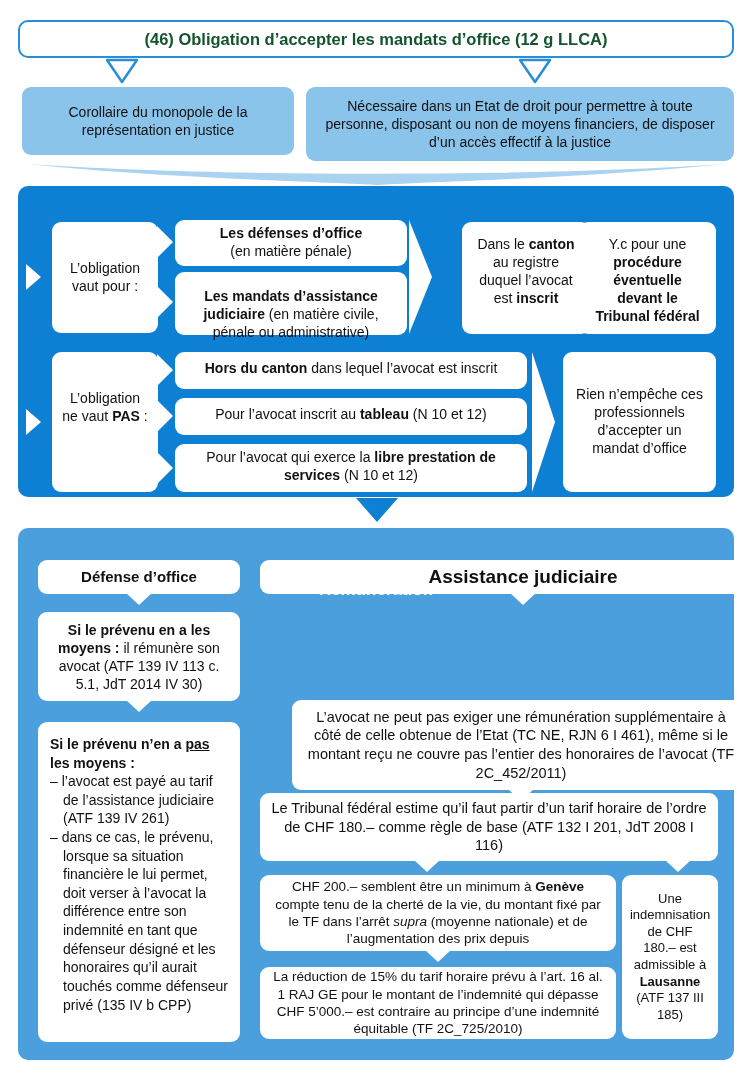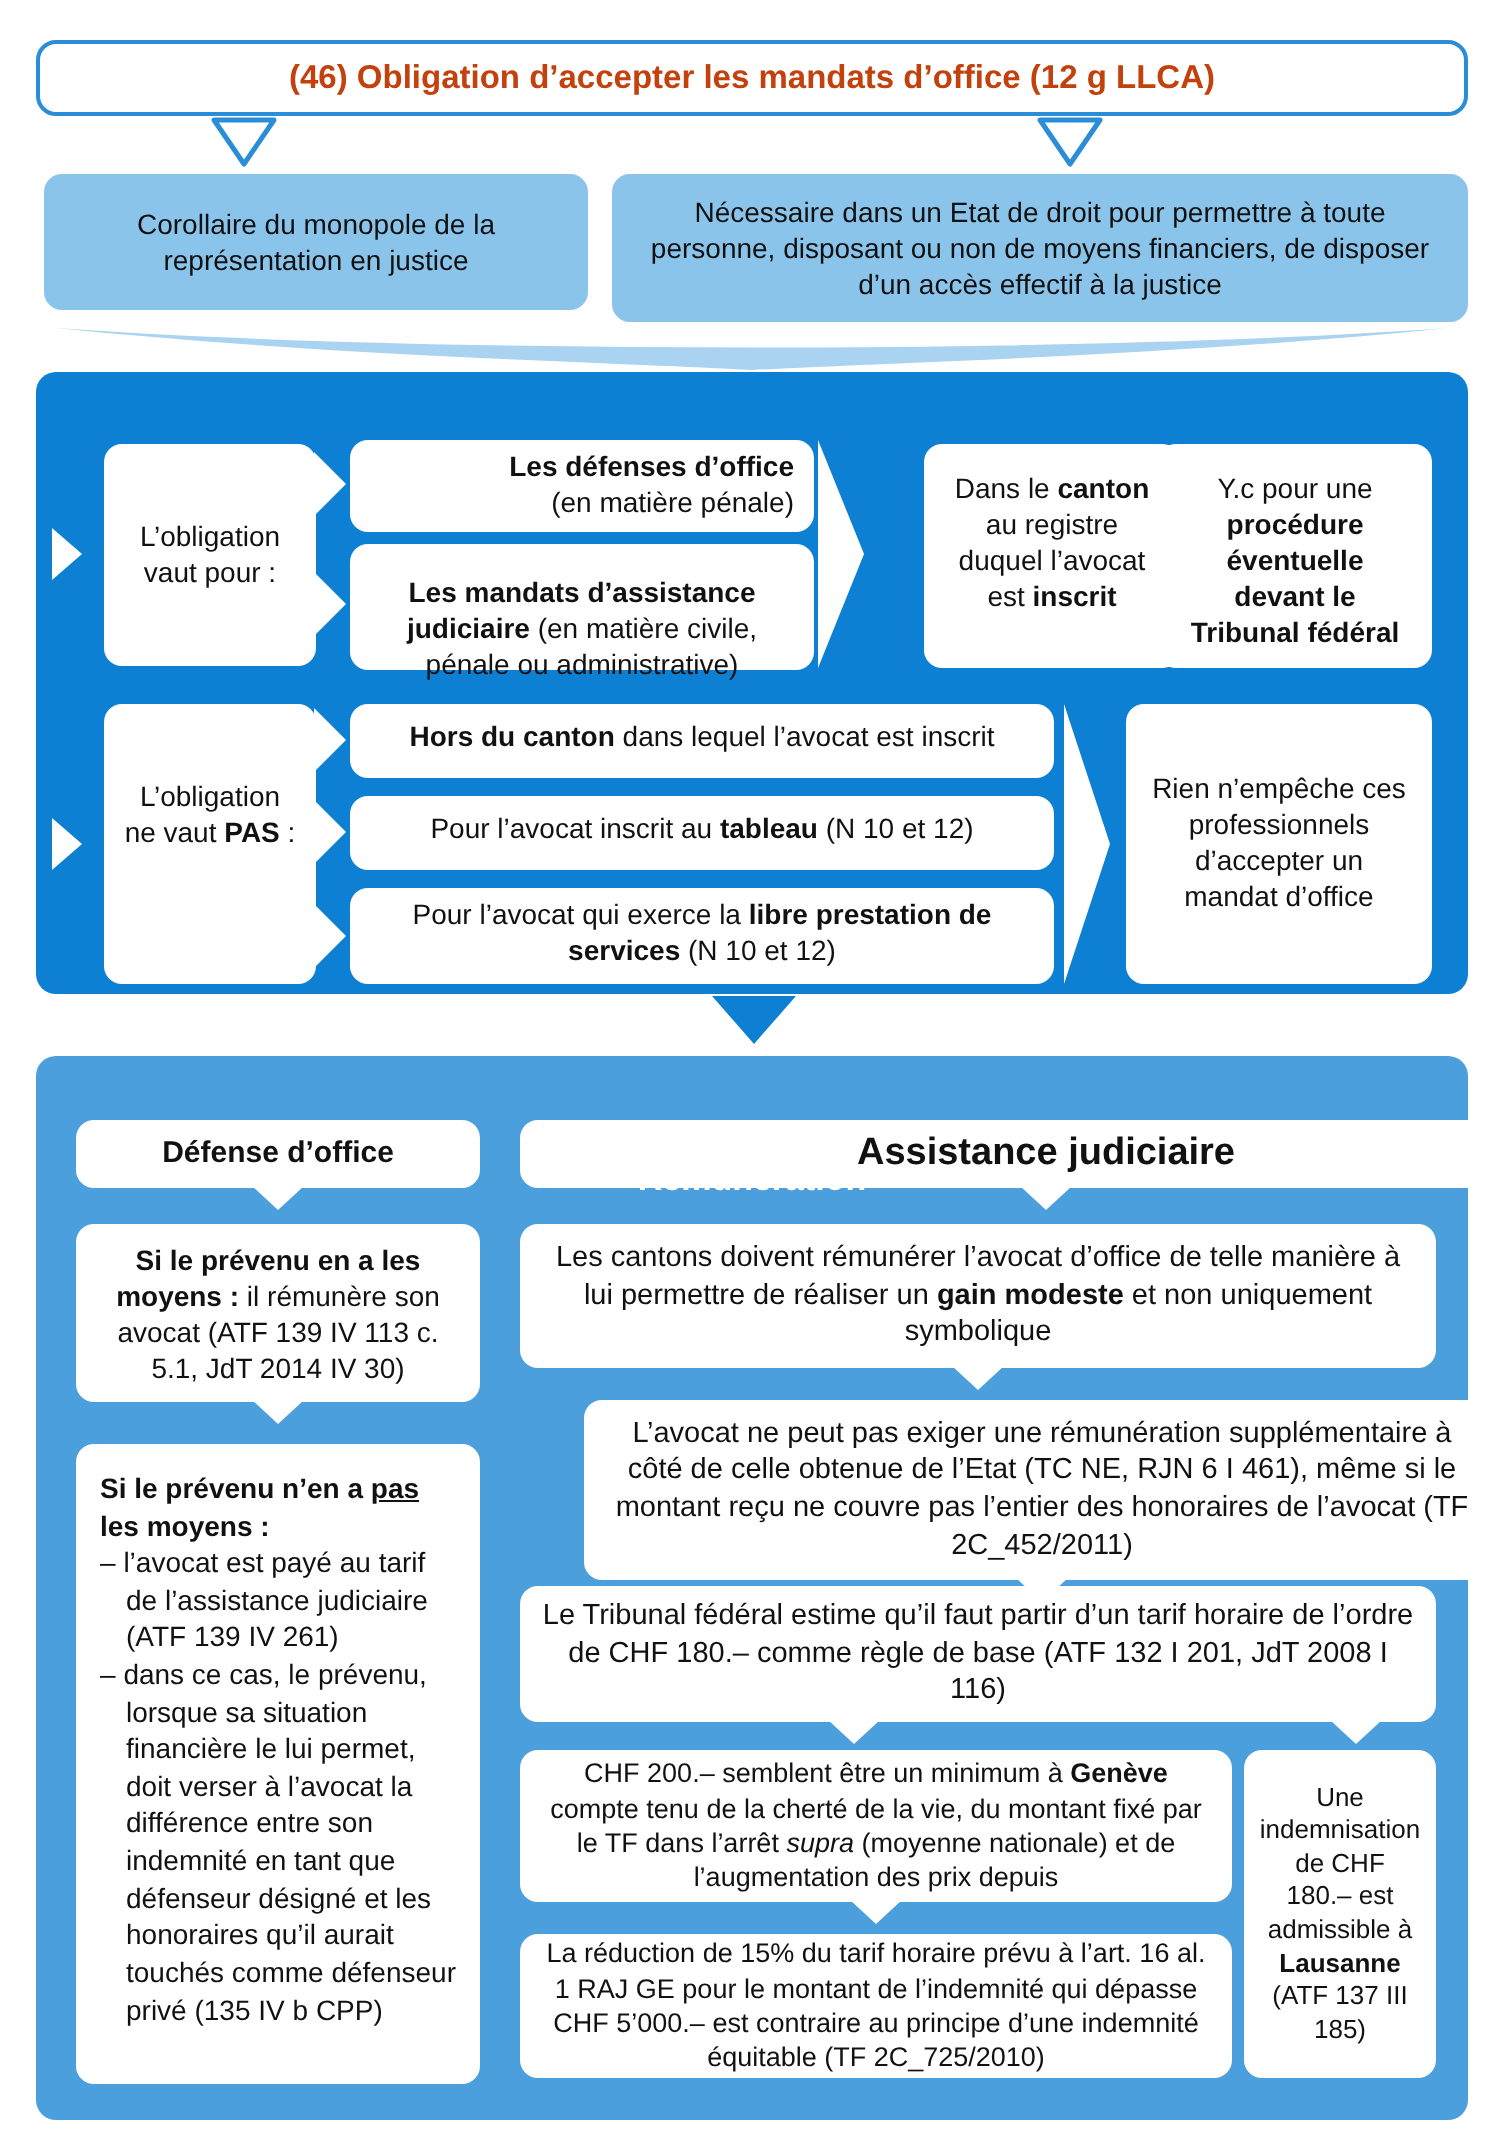--- a/index.html
+++ b/index.html
@@ -3,21 +3,21 @@
 <meta charset="utf-8">
 <style>
   html,body{margin:0;padding:0;background:#fff;}
   .canvas{position:relative;width:752px;height:1073px;background:#fff;
           font-family:"Liberation Sans",sans-serif;color:#111;overflow:hidden;}
   .abs{position:absolute;}
   
   .title-box{left:18px;top:20px;width:716px;height:38px;border:2.5px solid #2a8dd8;
              border-radius:10px;background:#fff;display:flex;align-items:center;justify-content:center;
              box-sizing:border-box;}
-  .title-box span{color:#c2410c;font-weight:bold;font-size:16.5px;}
+  .title-box span{color:#14532d;font-weight:bold;font-size:16.5px;}
   
   .lite{background:#8bc4eb;border-radius:9px;display:flex;align-items:center;justify-content:center;
         text-align:center;font-size:14px;line-height:1.3;padding:0 14px;box-sizing:border-box;}
   
   .panel{border-radius:10px;}
   .panel-h{position:absolute;top:5px;left:0;width:100%;text-align:center;color:#fff;
            font-weight:bold;font-size:17px;margin-top:47px;}
   
   .wbox{position:absolute;background:#fff;border-radius:9px;display:flex;flex-direction:column;
         align-items:center;justify-content:center;text-align:center;font-size:14px;line-height:1.28;
@@ -69,21 +69,21 @@
 
   <div class="abs panel" style="left:18px;top:186px;width:716px;height:311px;background:#0d80d3;">
     <div class="panel-h">Portée</div>
 
     <div class="small-tri" style="left:8px;top:78px;"></div>
     <div class="wbox" style="left:34px;top:36px;width:106px;height:111px;">
       <span>L’obligation vaut pour :</span>
       <div class="tail-r" style="top:4px;"></div>
       <div class="tail-r" style="top:64px;"></div>
     </div>
-    <div class="wbox" style="left:157px;top:34px;width:232px;height:46px;align-items:flex-end;">
+    <div class="wbox" style="left:157px;top:34px;width:232px;height:46px;">
       <span class="b">Les défenses d’office</span>
       <span>(en matière pénale)</span>
     </div>
     <div class="wbox" style="left:157px;top:86px;width:232px;height:63px;display:block;padding-top:16px;">
       <span class="b">Les mandats d’assistance judiciaire</span><span> (en matière civile, pénale ou administrative)</span>
     </div>
     <div class="big-tri" style="left:391px;top:34px;border-top:57px solid transparent;border-bottom:57px solid transparent;"></div>
     <div class="wbox" style="left:416px;top:36px;width:128px;height:112px;display:block;padding-top:14px;margin-left:28px;">
       <span>Dans le </span><span class="b">canton</span><span> au registre duquel l’avocat est </span><span class="b">inscrit</span>
       <div class="tail-r" style="top:40px;"></div>
@@ -137,24 +137,20 @@
       </div>
       <div class="li">
         <span>–</span> <span>dans ce cas, le prévenu, lorsque sa situation financière le lui permet, doit verser à l’avocat la différence entre son indemnité en tant que défenseur désigné et les honoraires qu’il aurait touchés comme défenseur privé (135 IV b CPP)</span>
       </div>
     </div>
 
     <div class="wbox" style="left:242px;top:32px;width:526px;height:34px;font-size:19px;text-align:right;">
       <span class="b">Assistance judiciaire</span>
       <div class="tail-d"></div>
     </div>
-    <div class="wbox" style="left:242px;top:84px;width:458px;height:72px;display:block;padding-top:8px;font-size:14.5px;">
-      <span>Les cantons doivent rémunérer l’avocat d’office de telle manière à lui permettre de réaliser un </span><span class="b">gain modeste</span><span> et non uniquement symbolique</span>
-      <div class="tail-d"></div>
-    </div>
     <div class="wbox" style="left:242px;top:172px;width:458px;height:90px;font-size:14.5px;margin-left:32px;">
       <span>L’avocat ne peut pas exiger une rémunération supplémentaire à côté de celle obtenue de l’Etat (TC NE, RJN 6 I 461), même si le montant reçu ne couvre pas l’entier des honoraires de l’avocat (TF 2C_452/2011)</span>
       <div class="tail-d"></div>
     </div>
     <div class="wbox" style="left:242px;top:265px;width:458px;height:68px;font-size:14.5px;">
       <span>Le Tribunal fédéral estime qu’il faut partir d’un tarif horaire de l’ordre de CHF 180.– comme règle de base (ATF 132 I 201, JdT 2008 I 116)</span>
       <div class="tail-d fixed" style="left:154px;"></div>
       <div class="tail-d fixed" style="left:405px;"></div>
     </div>
     <div class="wbox" style="left:242px;top:347px;width:356px;height:76px;font-size:13.5px;">

